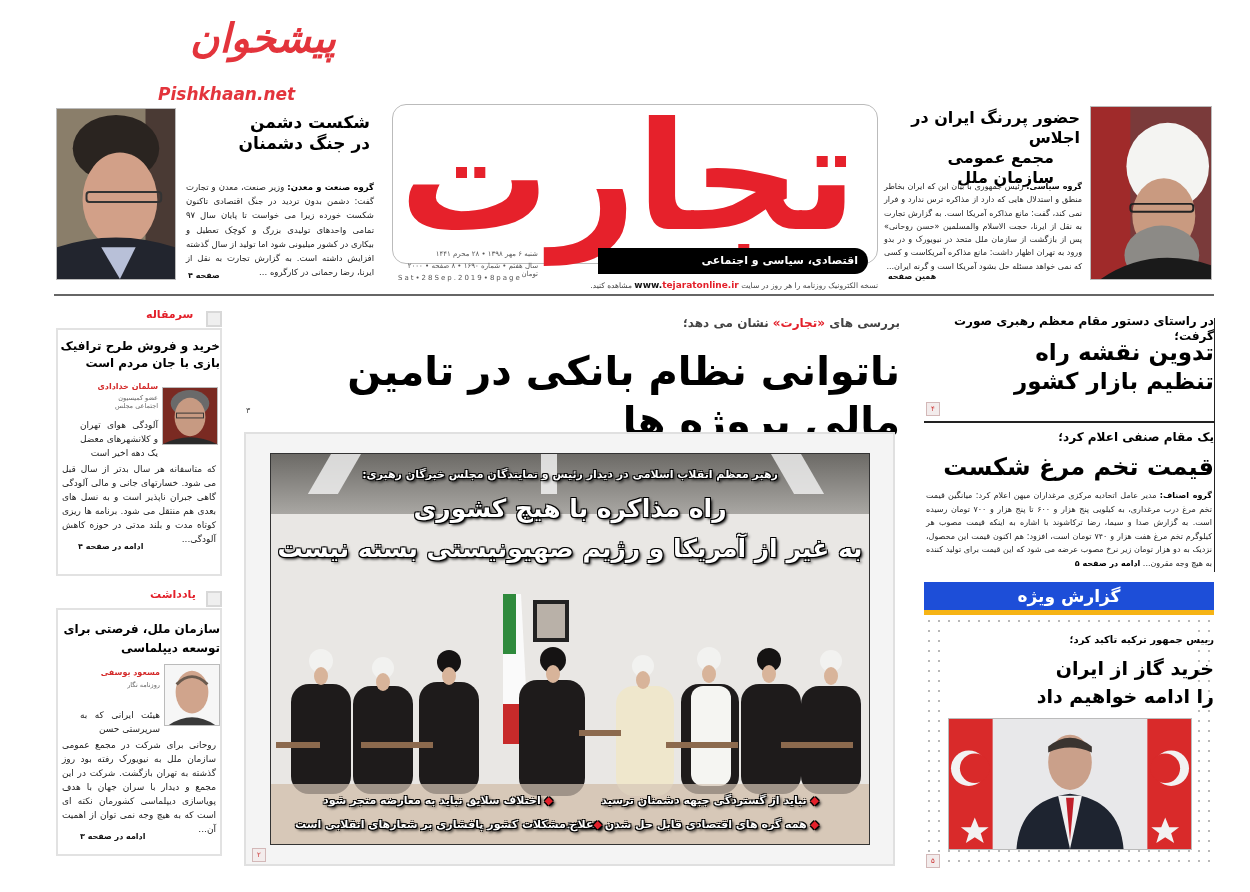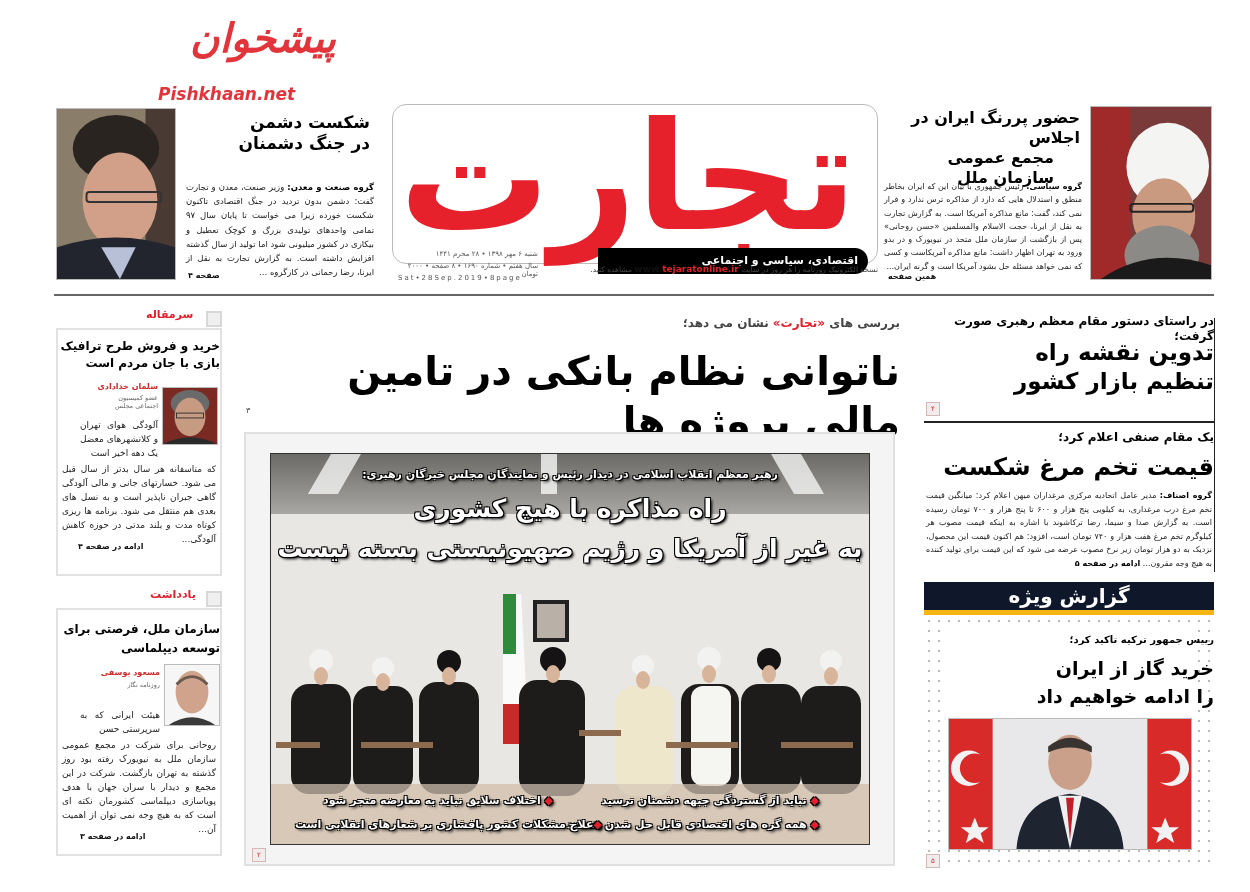--- a/index.html
+++ b/index.html
@@ -24,21 +24,21 @@
   .para b { color: #000; }
   .head-lg { font-weight: bold; color: #000; line-height: 1.25; }
 
   
   #masthead { left: 392px; top: 104px; width: 486px; height: 182px; }
   #logo-box { position: absolute; left: 0; top: 0; width: 486px; height: 160px; border: 1.5px solid #bbb; border-radius: 14px; background: #fff; }
   #logo-word { position: absolute; left: 25px; top: -22px; width: 440px; height: 190px; font-family: "DejaVu Sans", sans-serif; font-weight: bold; font-size: 150px; color: #e6212b; text-align: center; line-height: 190px; letter-spacing: -8px; direction: rtl; }
   #slogan-bar { position: absolute; right: 10px; top: 144px; width: 270px; height: 26px; background: #000000; border-radius: 0 13px 13px 0; color: #fff; font-size: 11px; font-weight: bold; line-height: 26px; padding-right: 10px; text-align: right; }
   #meta1, #meta2, #meta3 { position: absolute; left: 6px; font-size: 7px; color: #555; direction: rtl; text-align: right; width: 140px; }
   #meta1 { top: 146px; } #meta2 { top: 158px; } #meta3 { top: 170px; direction: ltr; text-align: left; letter-spacing: 2px; }
-  #site-line { position: absolute; right: 0; top: 160px; font-size: 7.5px; color: #444; margin-left: 20px; }
+  #site-line { position: absolute; right: 0; top: 176px; font-size: 7.5px; color: #444; margin-left: 20px; }
   #site-line .url { color: #e3202a; font-weight: bold; font-size: 9px; }
   #site-line .www { color: #111; font-weight: bold; font-size: 9px; }
 
   
   .hrule { position: absolute; height: 2px; background: #666; }
   .vrule { position: absolute; width: 1px; background: #222; }
 
   
   .page-tag { position: absolute; width: 14px; height: 14px; border: 1px solid #d3b8b8; background: #f3ecec; color: #c33; font-size: 7px; text-align: center; line-height: 12px; }
 
@@ -47,21 +47,21 @@
   .box-label { position: absolute; color: #e3202a; font-weight: bold; font-size: 11px; }
   .box-square { position: absolute; width: 16px; height: 16px; border: 2px solid #d8d8d8; background: #efefef; }
 
   
   #lead-frame { left: 244px; top: 432px; width: 651px; height: 434px; border: 2px solid #e0e0e0; background: #f4f4f4; }
   #lead-photo { left: 270px; top: 453px; width: 600px; height: 392px; border: 1px solid #333; overflow: hidden; }
   .overlay-text { position: absolute; color: #fff; font-weight: bold; text-align: center; width: 100%; text-shadow: 1px 1px 0 #000, -1px -1px 0 #000, 1px -1px 0 #000, -1px 1px 0 #000, 2px 2px 3px #000; }
   .bullet { color: #e3202a; }
 
   
-  #report-bar { left: 924px; top: 582px; width: 290px; height: 28px; background: #0f172a; color: #fff; font-weight: bold; font-size: 20px; text-align: center; line-height: 28px; }
+  #report-bar { left: 924px; top: 582px; width: 290px; height: 28px; background: #1d4ed8; color: #fff; font-weight: bold; font-size: 17px; text-align: center; line-height: 28px; }
   #report-yellow { left: 924px; top: 610px; width: 290px; height: 5px; background: #f6b415; }
   #report-dots { left: 924px; top: 616px; width: 290px; height: 254px;
     background-image: radial-gradient(circle, #b8b8b8 1px, transparent 1.3px); background-size: 10px 10px; }
   #report-inner { left: 944px; top: 626px; width: 250px; height: 88px; background: #fff; }
 </style>
 </head>
 <body>
 
 <div id="watermark" class="abs">
   <div class="fa">پیشخوان</div>

